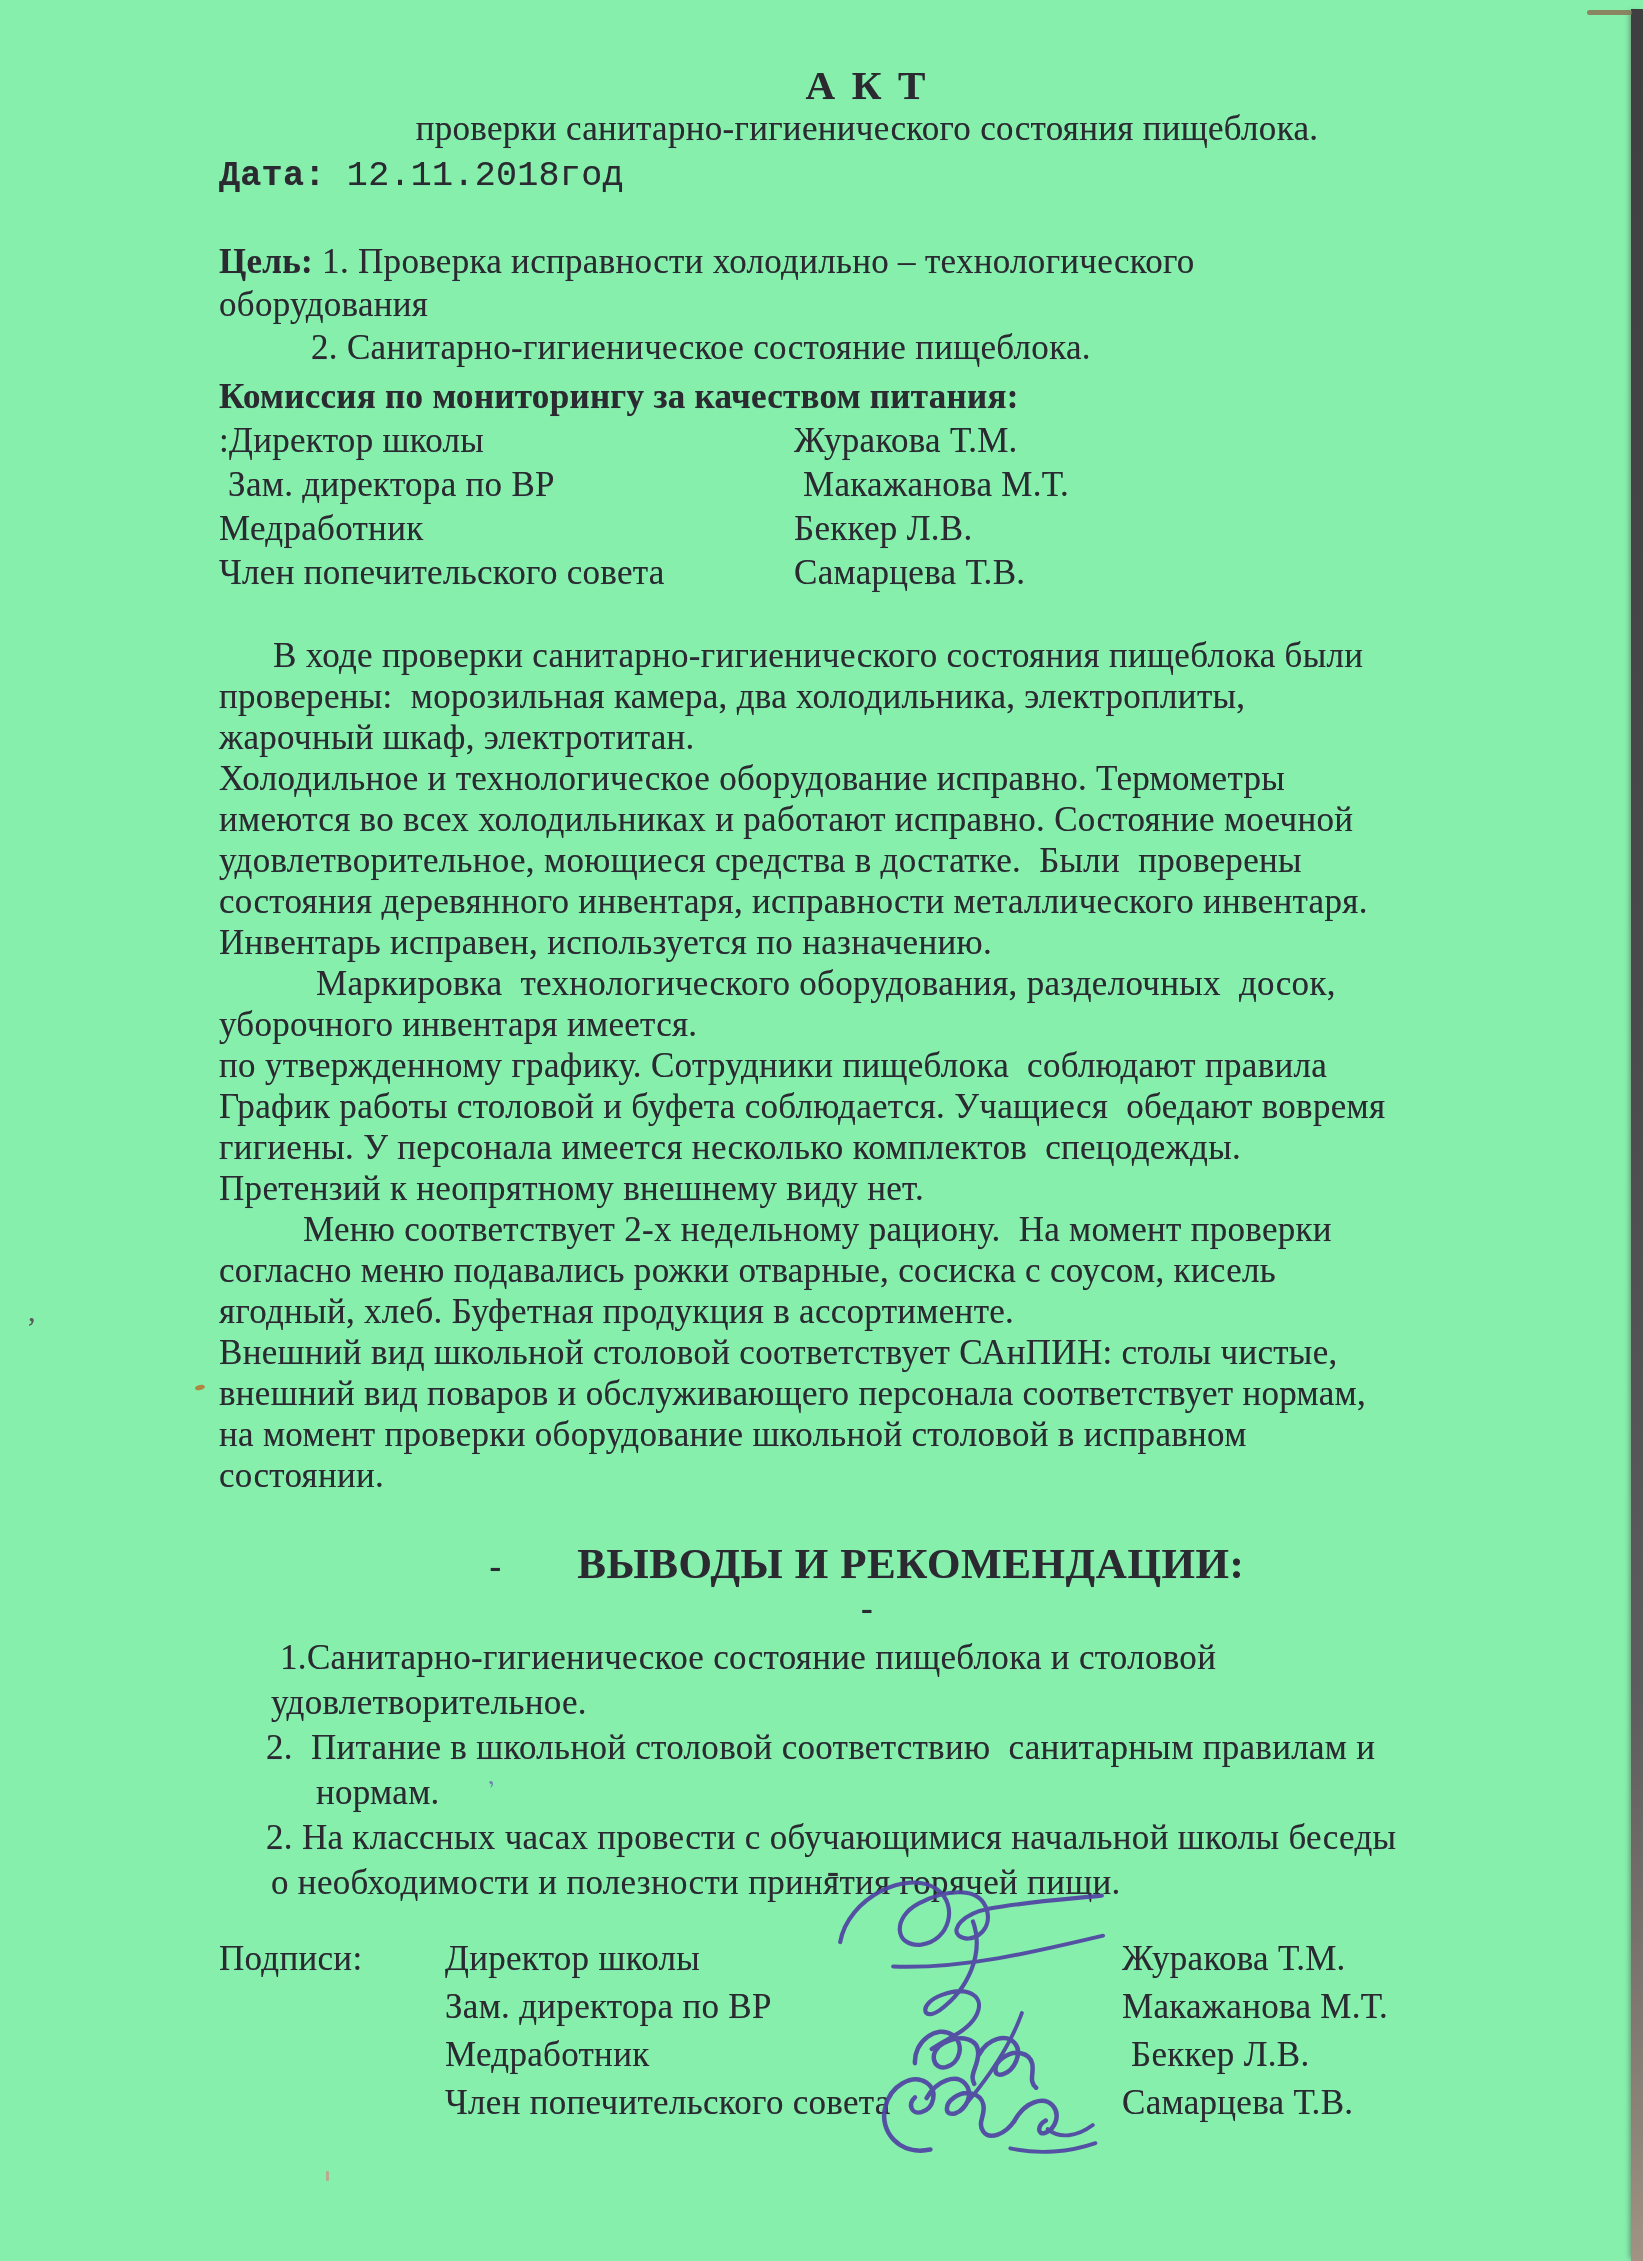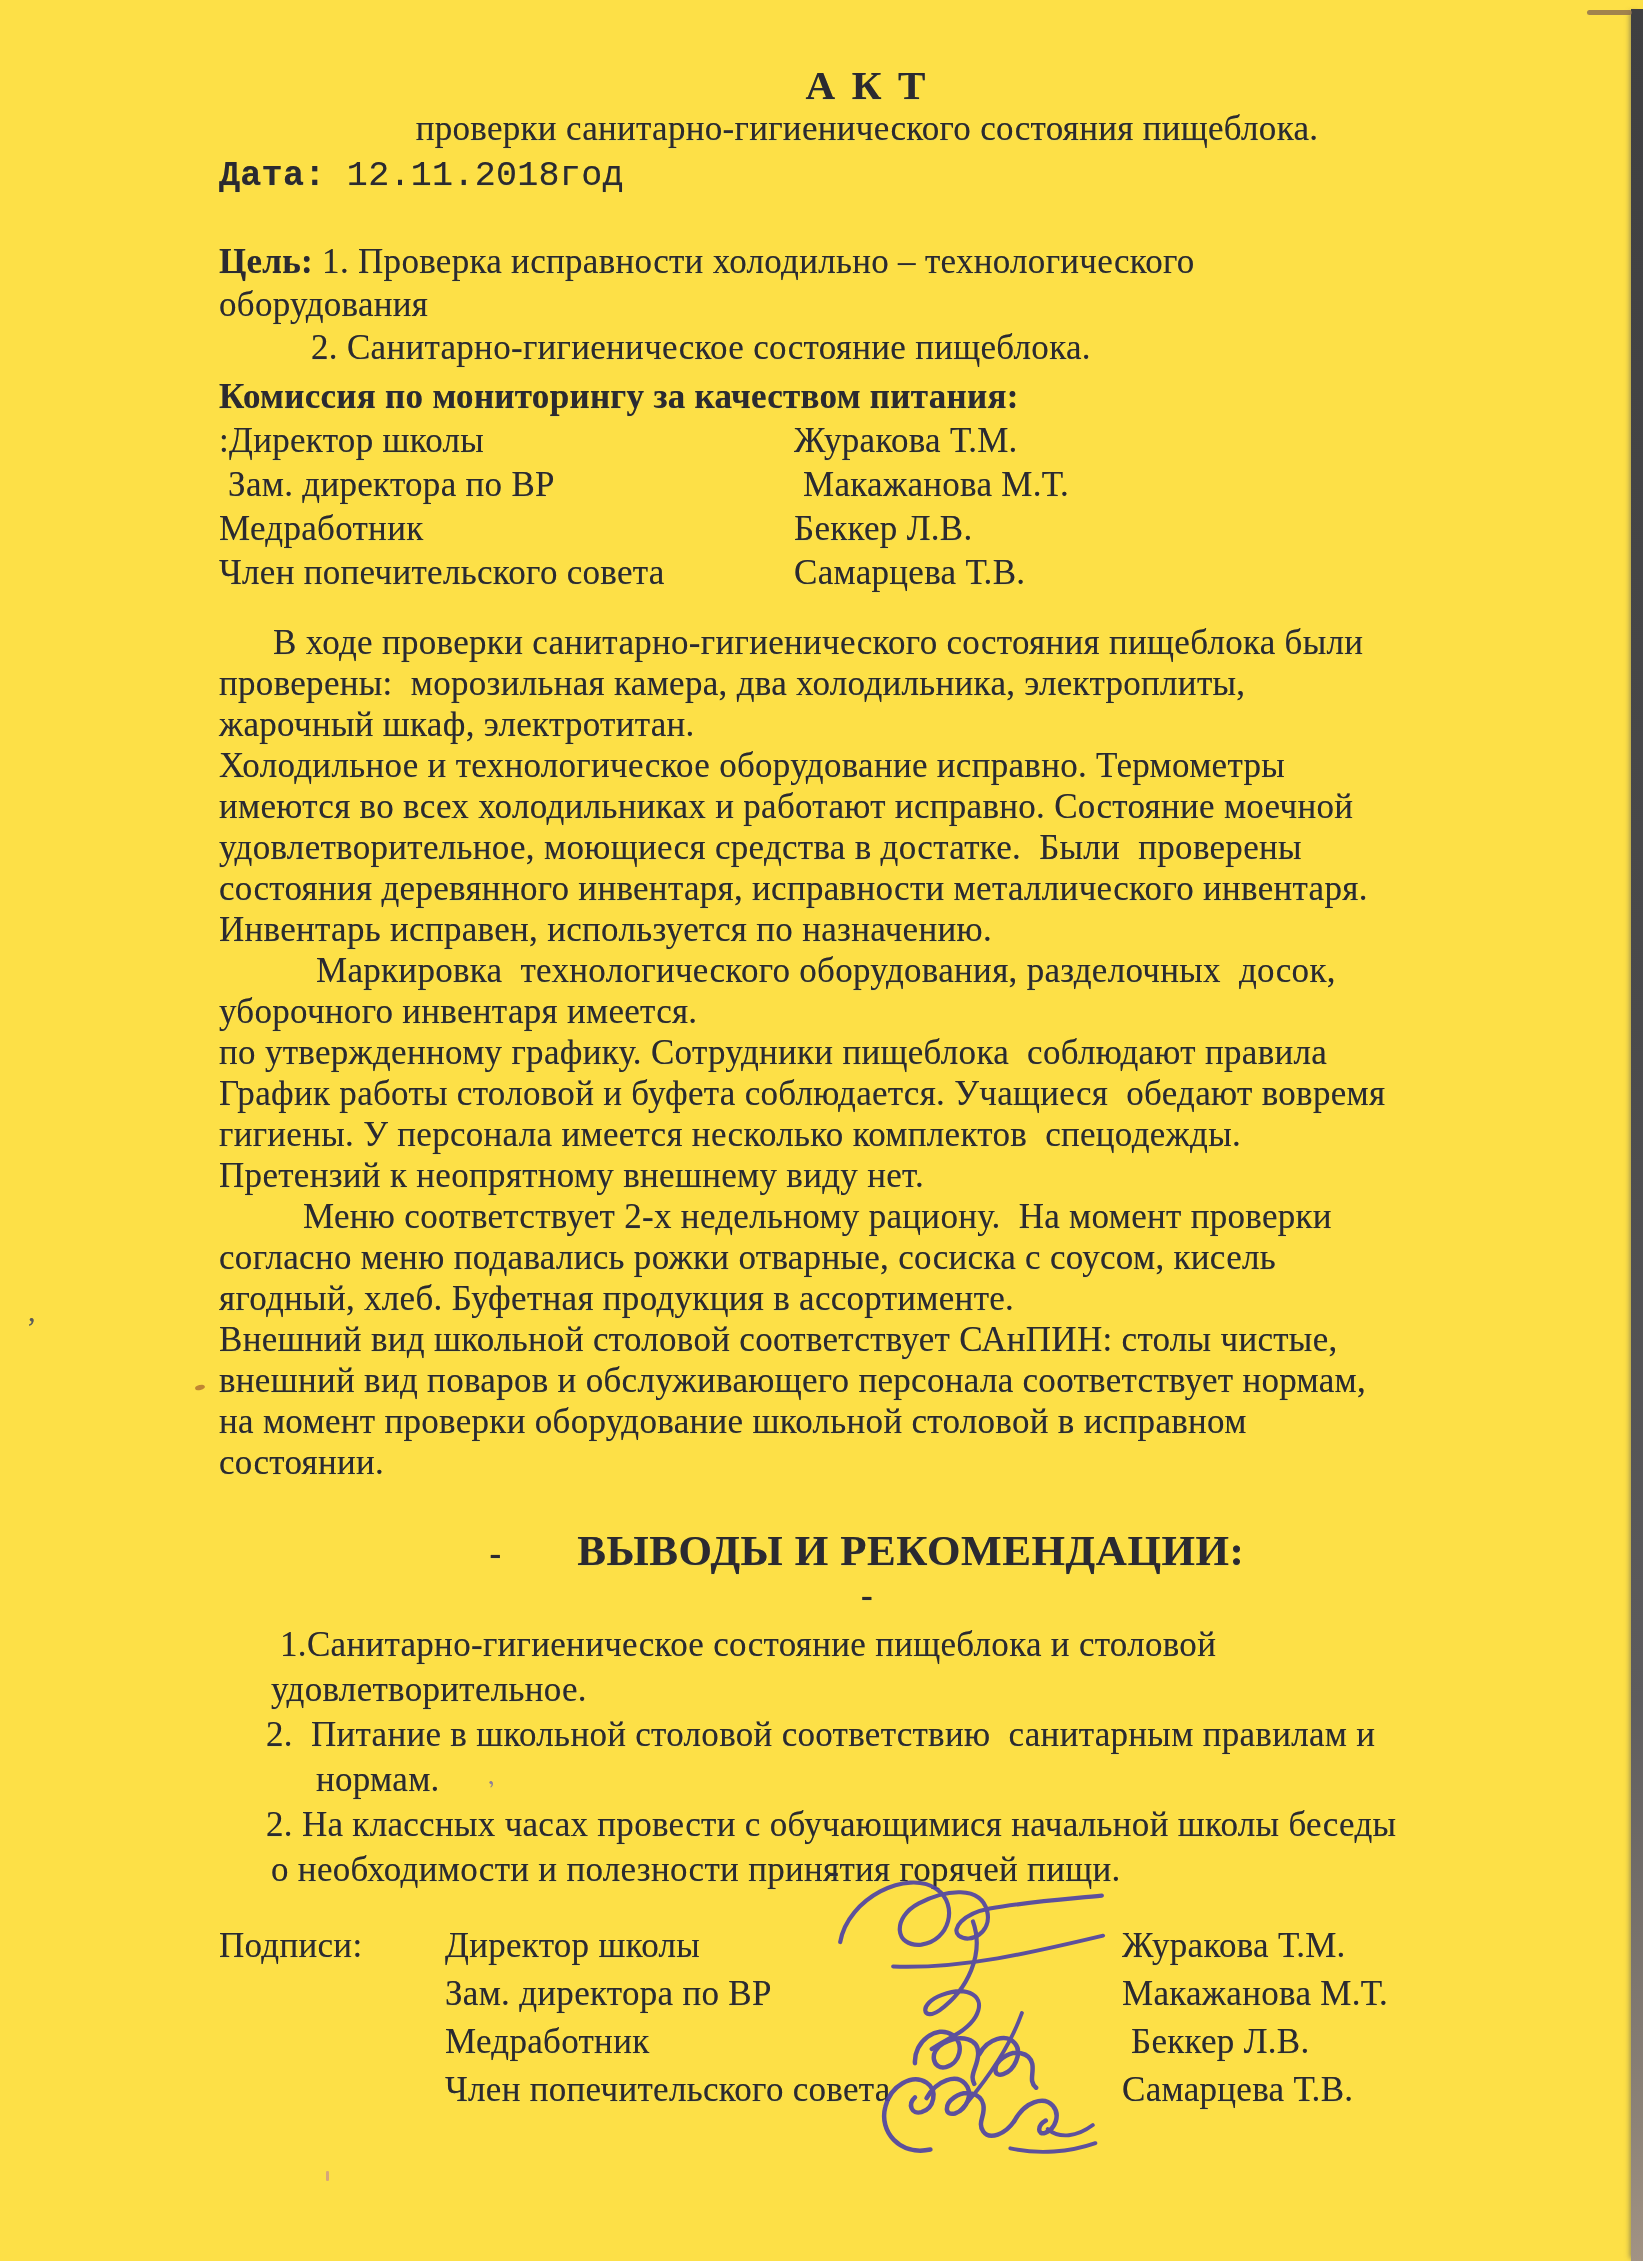--- a/index.html
+++ b/index.html
@@ -1,20 +1,20 @@
 <!DOCTYPE html>
 <html style="font-size:10.3px"><head>
 <meta charset="utf-8">
 <style>
   html, body { margin: 0; padding: 0; background: #ffffff; }
   .page {
     position: relative;
     width: 1644px;
     height: 2261px;
-    background: #fde047;
+    background: #86efac;
     overflow: hidden;
     font-family: "Liberation Serif", "DejaVu Serif", serif;
     color: #2b2a30;
     text-shadow: 0 1.3px 0.6px rgba(110,190,205,.14), 0 0 0.6px rgba(20,20,20,.38);
   }
   .content {
     position: absolute;
     left: 219px;
     top: 57px;
     width: 1296px;
@@ -39,21 +39,21 @@
   .date-line { margin-top: 7px; font-family: Liberation Mono, monospace; }
 
   .goal-block { margin-top: 43px; }
   .goal-line { line-height: 43px; }
   .goal-ind { padding-left: 92px; }
 
   .commission-heading { margin-top: 5.2px; line-height: 44px; }
   .c-row { display: flex; line-height: 44px; }
   .c-role { width: 575px; flex: none; }
 
-  .body-block { margin-top: 27px; }
+  .body-block { margin-top: 40px; }
   .ind-a { padding-left: 54px; }
   .ind-b { padding-left: 97px; }
   .ind-c { padding-left: 84px; }
 
   .concl-line {
     margin-top: 43px;
     display: flex;
     justify-content: center;
     align-items: baseline;
     line-height: 49px;

